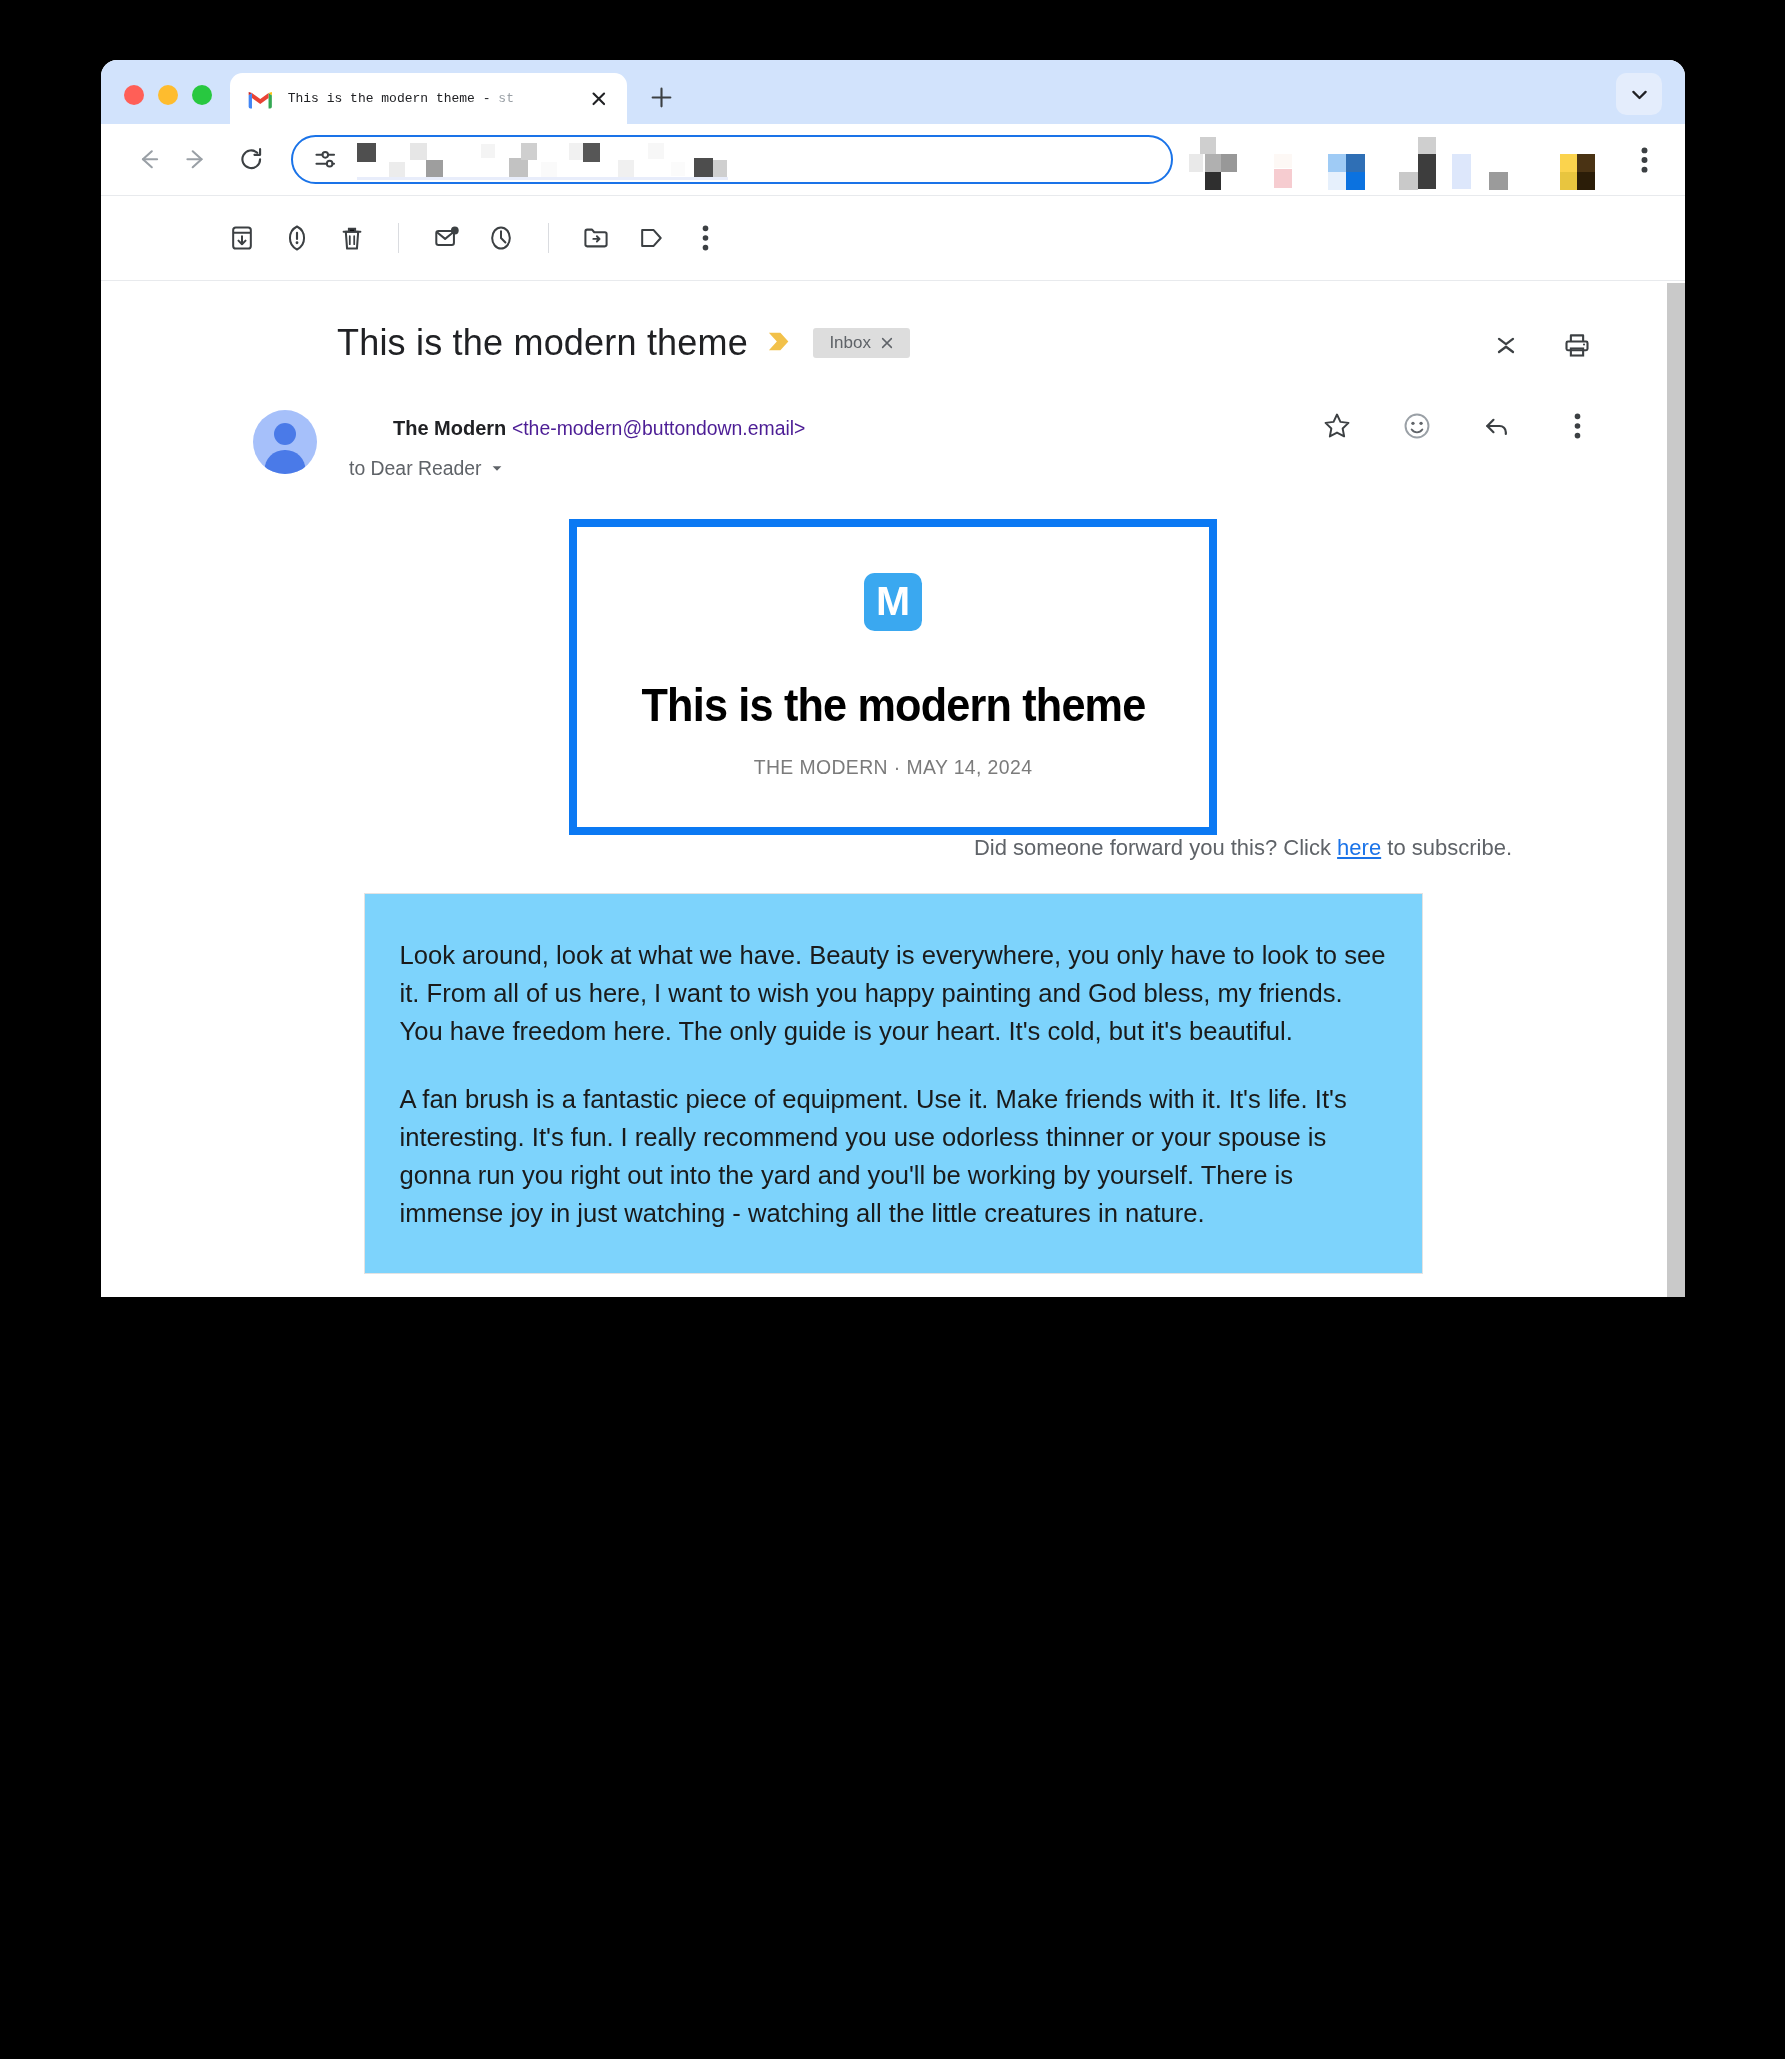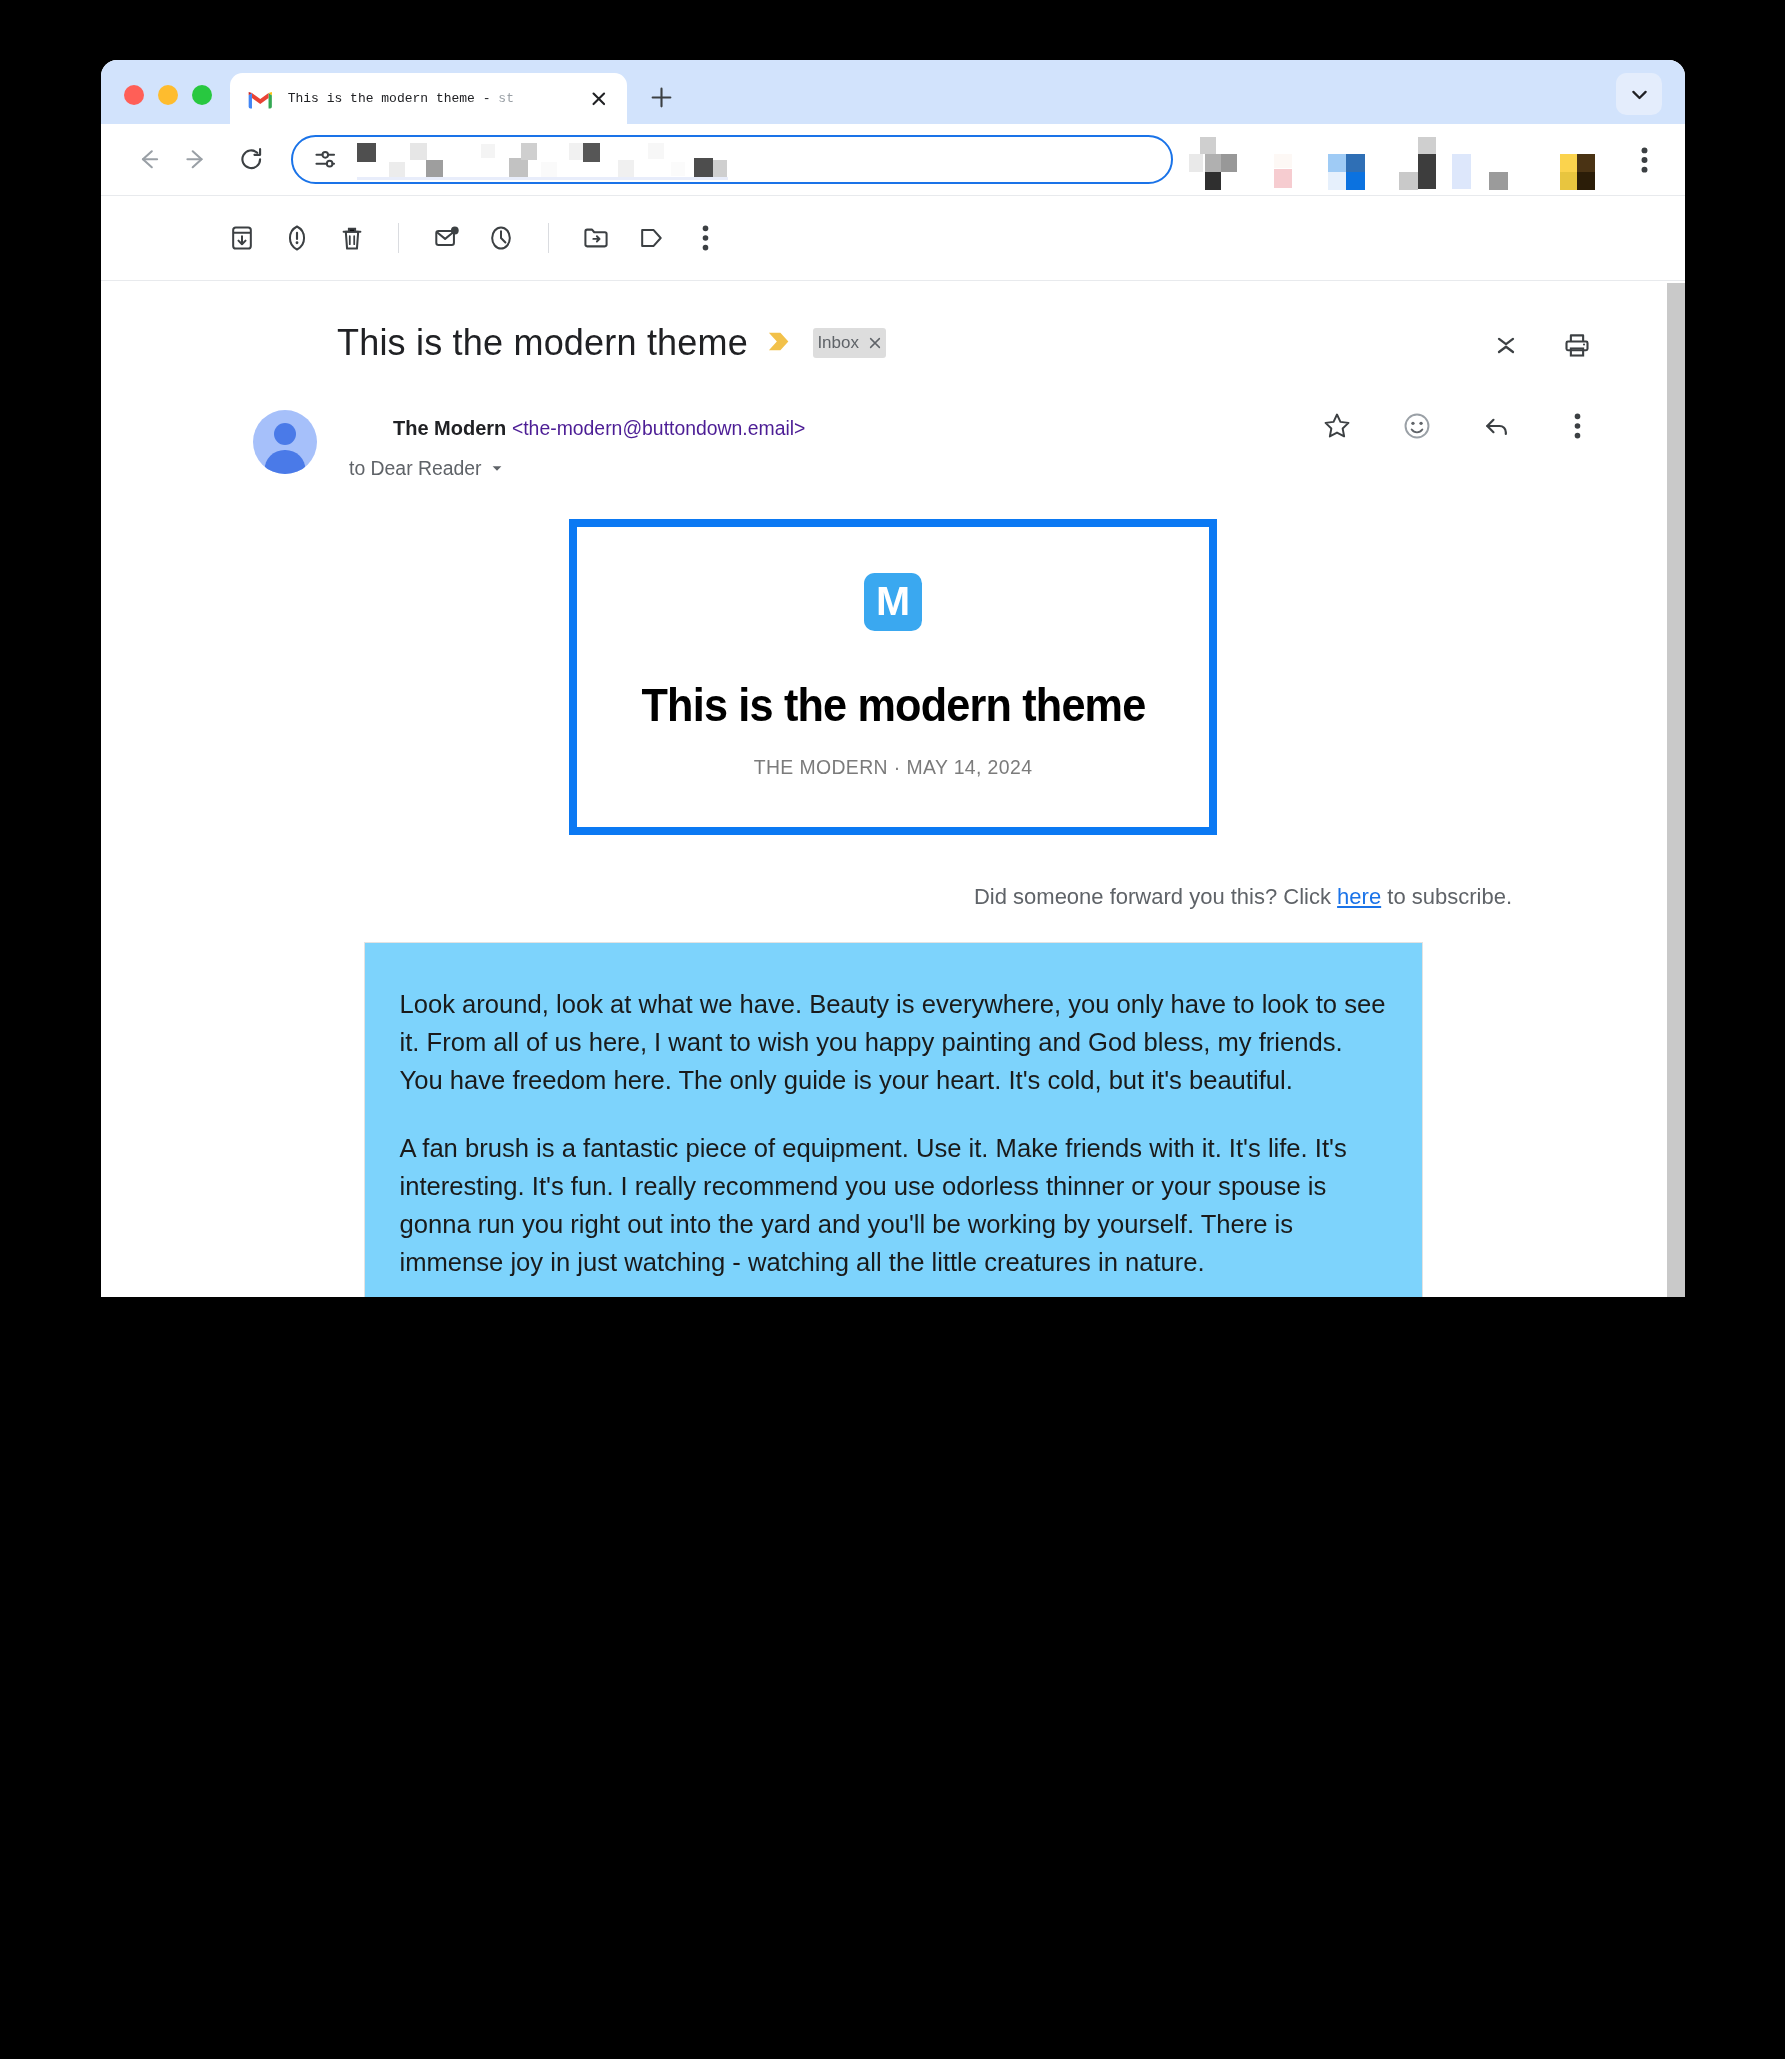--- a/index.html
+++ b/index.html
@@ -161,21 +161,21 @@
     font-size: 36px; color: #202124; font-weight: 400;
     letter-spacing: 0.2px;
   }
   #important-marker { margin-left: 19.4px; flex: 0 0 auto; }
   #inbox-chip {
     margin-left: 21px;
     background: #ddd;
     border-radius: 3px;
     height: 30px;
     display: flex; align-items: center;
-    padding: 0 4px; gap: 8.8px;
+    padding: 0 16px; gap: 8.8px;
   }
   #inbox-chip-label { font-size: 17px; color: #5f6368; }
   #subject-actions {
     position: absolute; right: 85px; top: 41px;
     display: flex; align-items: center; gap: 25px;
   }
   .sa-btn { width: 46px; height: 46px; display:flex; align-items:center; justify-content:center; border-radius:50%; }
 
   
   #sender-row {
@@ -249,21 +249,20 @@
   }
   #newsletter-meta {
     margin-top: 26.5px;
     font-size: 19.4px; color: #7b7b7b;
     letter-spacing: 0.4px;
   }
 
   #forward-line {
     text-align: right;
     padding-right: 173px;
-    margin-top: 49px;
     font-size: 22px; color: #5f6368;
   }
   a.link { color: #1a73e8; text-decoration: underline; }
 
   #body-card {
     width: 1059px;
     margin: 32px auto 0;
     border: 0.9px solid #e3e3e3;
     background: #7dd3fc;
     padding: 42px 35px 41px 35px;

